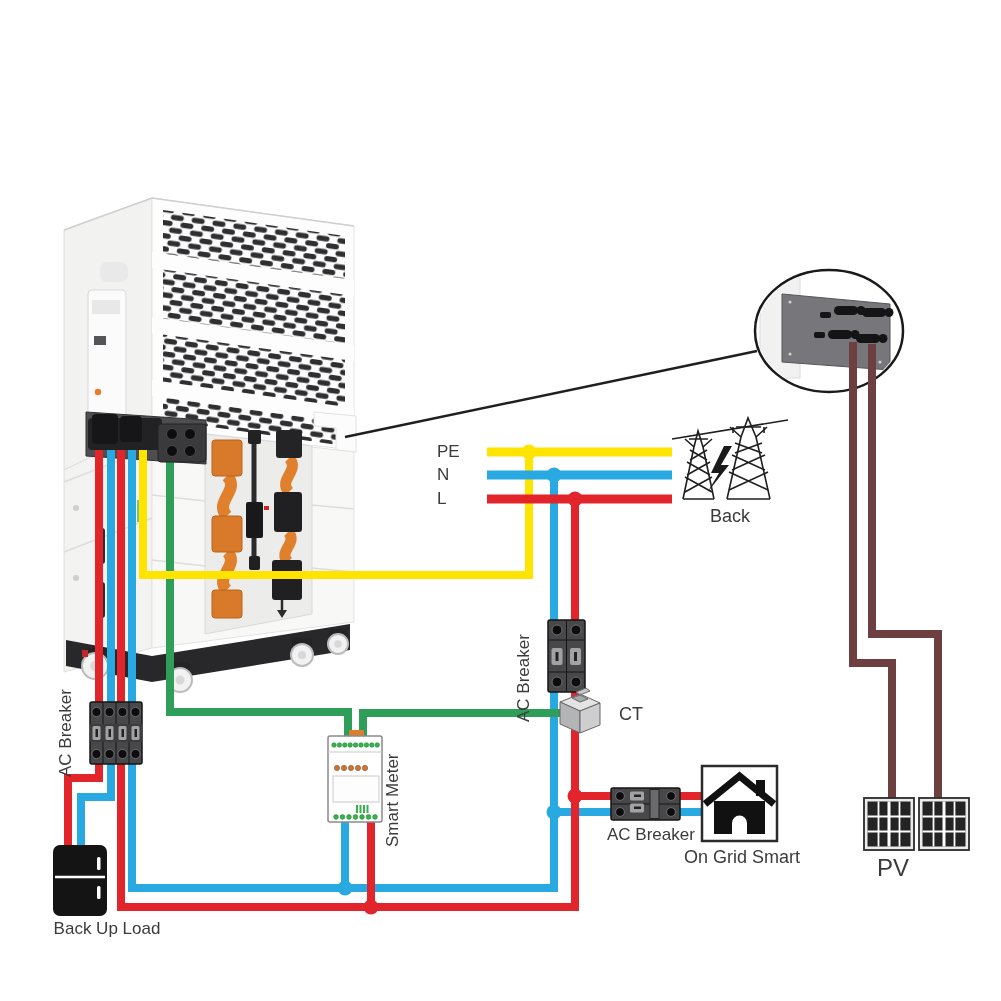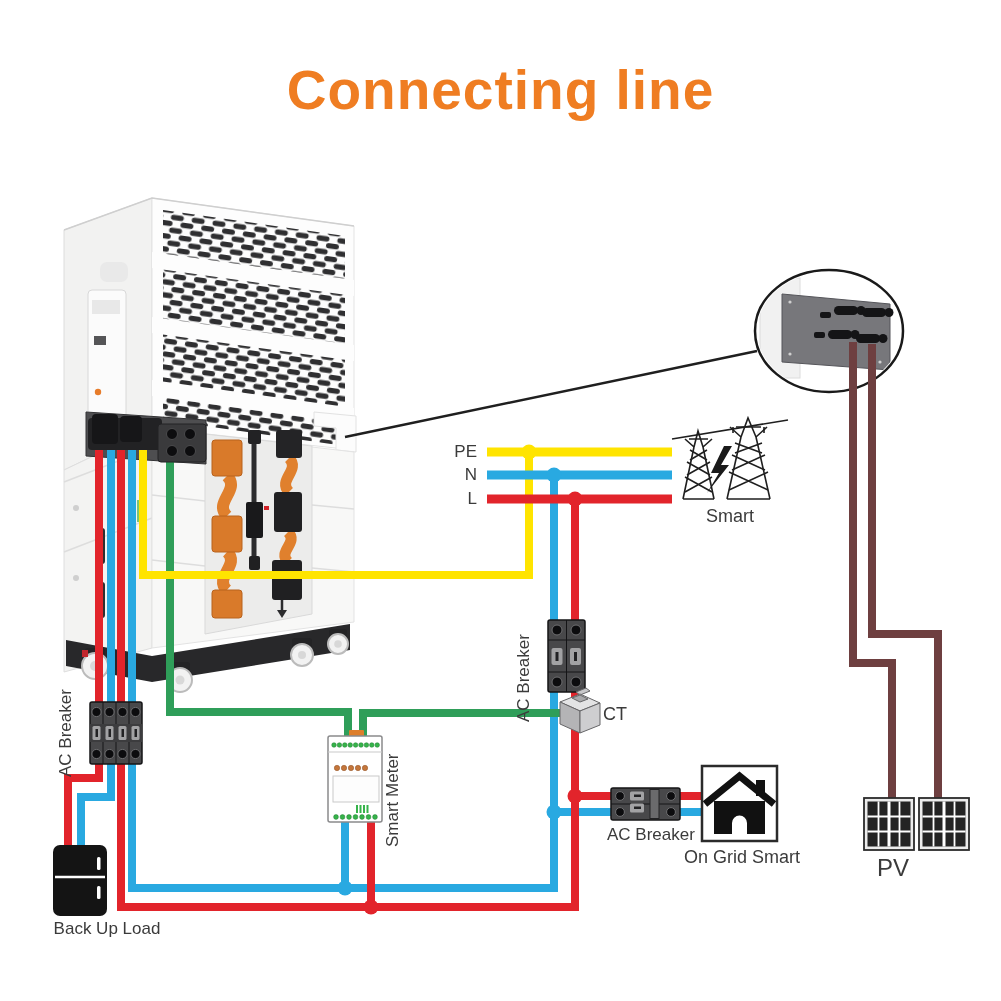--- a/index.html
+++ b/index.html
@@ -13,21 +13,21 @@
   .wire{fill:none;stroke-width:8;stroke-linejoin:miter;}
   .bus{stroke-width:9;}
   .wy{stroke:var(--wire-yellow);} .wb{stroke:var(--wire-blue);}
   .wr{stroke:var(--wire-red);} .wg{stroke:var(--wire-green);}
   .wbr{stroke:var(--wire-brown);}
   .dot-y{fill:var(--wire-yellow);} .dot-b{fill:var(--wire-blue);} .dot-r{fill:var(--wire-red);}
   .label{position:absolute;color:#3B3B3B;font-size:17px;line-height:1.1;}
   .vlabel{position:absolute;writing-mode:vertical-rl;transform:rotate(180deg);
           white-space:nowrap;text-align:center;width:22px;color:#3B3B3B;font-size:17px;}
   .center{text-align:center;}
-  .right{text-align:right;}
+  .right{text-align:left;}
   #title{position:absolute;left:0;right:0;top:58px;text-align:center;
          font-size:55px;font-weight:bold;letter-spacing:1px;color:var(--title-orange);}
 </style>
 </head>
 <body>
 
 <div id="stage">
 
 <svg width="1001" height="1001" viewBox="0 0 1001 1001">
   <defs>
@@ -336,31 +336,30 @@
       <rect x="922.5" y="801.5" width="43" height="45" fill="#242424"></rect>
       <line x1="933.5" y1="801.5" x2="933.5" y2="846.5" stroke="#FFFFFF" stroke-width="1.8"></line>
       <line x1="944" y1="801.5" x2="944" y2="846.5" stroke="#FFFFFF" stroke-width="3"></line>
       <line x1="954.5" y1="801.5" x2="954.5" y2="846.5" stroke="#FFFFFF" stroke-width="1.8"></line>
       <line x1="922.5" y1="816.5" x2="965.5" y2="816.5" stroke="#FFFFFF" stroke-width="2.2"></line>
       <line x1="922.5" y1="831.5" x2="965.5" y2="831.5" stroke="#FFFFFF" stroke-width="2.2"></line>
     </g>
   </g>
 </svg>
 
-<div id="title">Connecting line</div>
 
 <div class="label right" style="left:437px;top:443px;width:40px;">PE</div>
 <div class="label right" style="left:437px;top:466px;width:40px;">N</div>
 <div class="label right" style="left:437px;top:490px;width:40px;">L</div>
 
-<div class="label center" style="left:690px;top:507px;width:80px;font-size:18px;">Smart</div>
+<div class="label center" style="left:690px;top:507px;width:80px;font-size:18px;">Back</div>
 
 <div class="vlabel" style="left:56px;top:667px;height:132px;">AC Breaker</div>
 <div class="vlabel" style="left:514px;top:612px;height:132px;">AC Breaker</div>
 <div class="vlabel" style="left:383px;top:728px;height:145px;">Smart Meter</div>
 
-<div class="label" style="left:603px;top:705px;width:40px;font-size:18px;">CT</div>
+<div class="label" style="left:603px;top:705px;width:40px;font-size:18px;text-align:right;">CT</div>
 <div class="label" style="left:607px;top:826px;width:100px;">AC Breaker</div>
 <div class="label center" style="left:682px;top:848px;width:120px;font-size:18px;">On Grid Smart</div>
 <div class="label center" style="left:42px;top:920px;width:130px;font-size:17px;">Back Up Load</div>
 <div class="label center" style="left:868px;top:855px;width:50px;font-size:24px;">PV</div>
 
 </div>
 
 </body></html>

